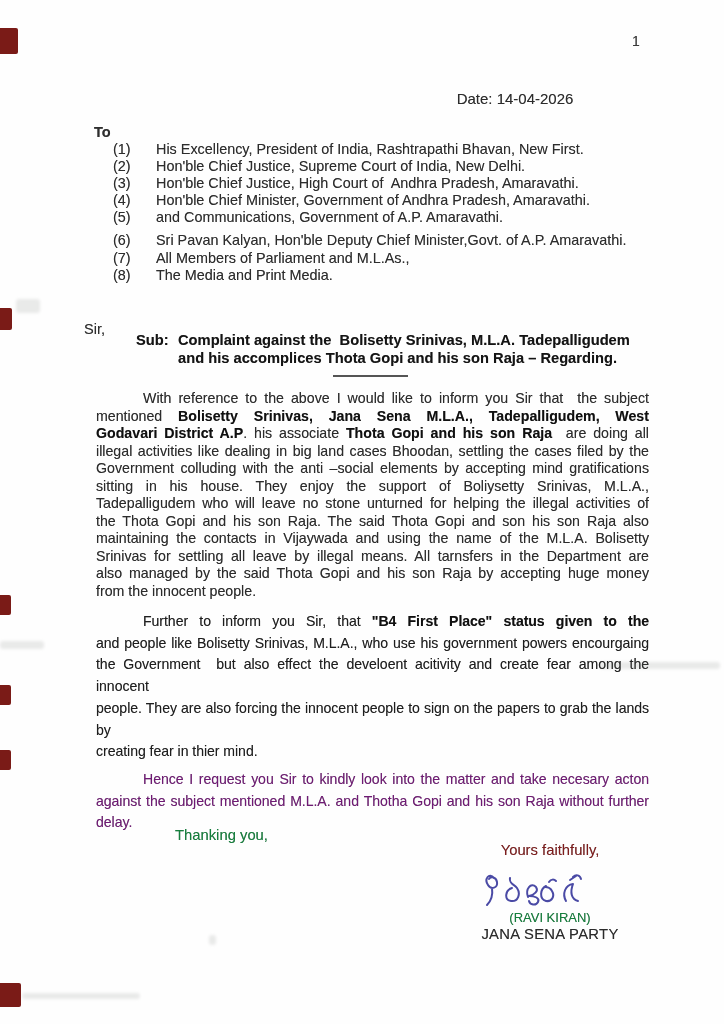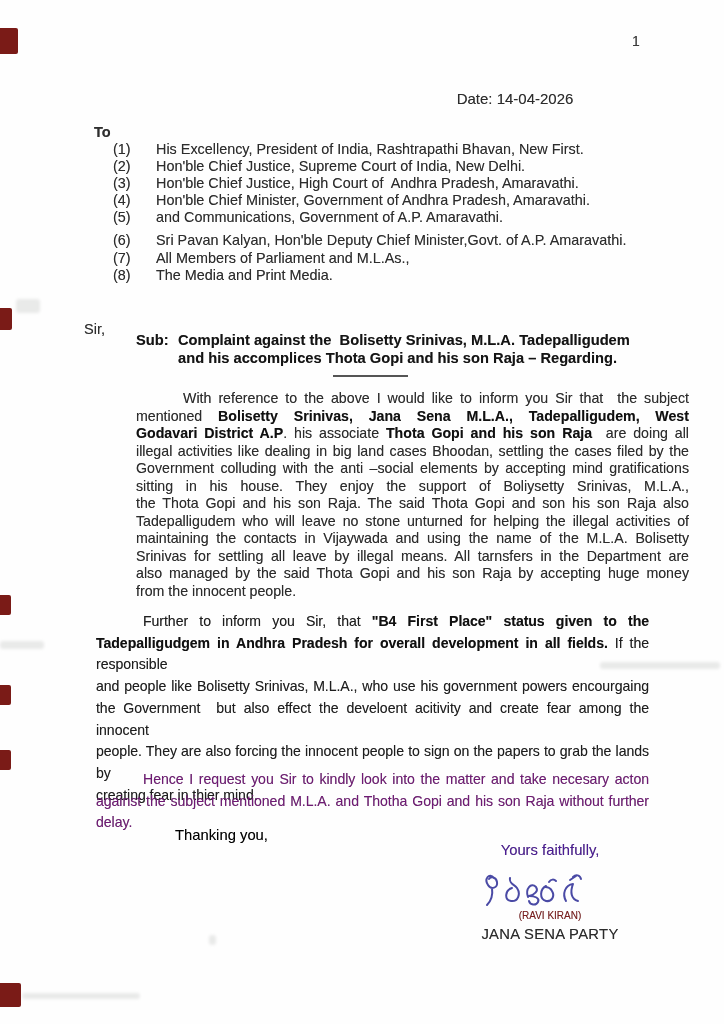--- a/index.html
+++ b/index.html
@@ -33,30 +33,30 @@
   #subject-lines{margin-left:42px;font-weight:bold;}
   #subject-lines div{white-space:pre;}
   #subject-underline{left:333px;top:375px;width:75px;height:2.4px;background:#555;}
 
   
   .para{left:96px;width:553px;}
   .para .pline{text-align:justify;text-align-last:justify;white-space:pre-wrap;}
   .para .pline.last{text-align-last:left;}
   .para .pline.ind{padding-left:47px;}
   .para b{color:#101010;}
-  #para-0{top:390px;font-size:14.2px;line-height:17.55px;color:#2c2c2c;margin-left:40px;}
+  #para-0{top:390px;font-size:14.2px;line-height:17.55px;color:#2c2c2c;}
   #para-1{top:611px;font-size:14.1px;line-height:21.7px;color:#1e1e1e;letter-spacing:-.05px;}
   #para-2{top:769px;font-size:14.1px;line-height:21.7px;color:#701a75;letter-spacing:-.05px;}
 
   
-  #thanking{left:175px;top:827px;font-size:14.8px;color:#000000;}
+  #thanking{left:175px;top:827px;font-size:14.8px;color:#15803d;}
   #closing-block{left:432px;top:842px;width:236px;height:110px;text-align:center;}
-  #yours{position:absolute;left:0;top:0;width:100%;font-size:14.8px;color:#4c1d95;}
+  #yours{position:absolute;left:0;top:0;width:100%;font-size:14.8px;color:#7f1d1d;}
   #signature-ink{position:absolute;left:50px;top:26px;width:104px;height:42px;}
-  #signatory-name{position:absolute;left:0;top:68px;width:100%;font-size:10px;color:#7f1d1d;}
+  #signatory-name{position:absolute;left:0;top:68px;width:100%;font-size:13px;color:#15803d;}
   #party-name{position:absolute;left:0;top:84px;width:100%;font-size:14.8px;color:#2b2b2b;letter-spacing:.3px;}
 
   
   .edge-mark{position:absolute;}
   .smudge{position:absolute;background:rgba(125,128,124,.16);filter:blur(1.5px);border-radius:3px;}
 </style>
 </head>
 <body>
 
 <div class="abs soft" id="page-number">1</div>
@@ -124,30 +124,29 @@
 </div>
 <div class="abs" id="subject-underline"></div>
 
 <div class="abs soft para" id="para-0">
     <div class="pline ind">With reference to the above I would like to inform you Sir that  the subject</div>
     <div class="pline">mentioned <b>Bolisetty Srinivas, Jana Sena M.L.A., Tadepalligudem, West</b></div>
     <div class="pline"><b>Godavari District A.P</b>. his associate <b>Thota Gopi and his son Raja</b>  are doing all</div>
     <div class="pline">illegal activities like dealing in big land cases Bhoodan, settling the cases filed by the</div>
     <div class="pline">Government colluding with the anti –social elements by accepting mind gratifications</div>
     <div class="pline">sitting in his house. They enjoy the support of Boliysetty Srinivas, M.L.A.,</div>
+    <div class="pline">Tadepalligudem who will leave no stone unturned for helping the illegal activities of</div>
     <div class="pline">the Thota Gopi and his son Raja. The said Thota Gopi and son his son Raja also</div>
-    <div class="pline">Tadepalligudem who will leave no stone unturned for helping the illegal activities of</div>
     <div class="pline">maintaining the contacts in Vijaywada and using the name of the M.L.A. Bolisetty</div>
     <div class="pline">Srinivas for settling all leave by illegal means. All tarnsfers in the Department are</div>
     <div class="pline">also managed by the said Thota Gopi and his son Raja by accepting huge money</div>
     <div class="pline last">from the innocent people.</div>
   </div>
 <div class="abs soft para" id="para-1">
     <div class="pline ind">Further to inform you Sir, that <b>"B4 First Place" status given to the</b></div>
-    <div class="pline"><b>Tadepalligudgem in Andhra Pradesh for overall development in all fields.</b> If the responsible</div>
     <div class="pline">and people like Bolisetty Srinivas, M.L.A., who use his government powers encourgaing</div>
     <div class="pline">the Government  but also effect the develoent acitivity and create fear among the innocent</div>
     <div class="pline">people. They are also forcing the innocent people to sign on the papers to grab the lands by</div>
     <div class="pline last">creating fear in thier mind.</div>
   </div>
 <div class="abs soft para" id="para-2">
     <div class="pline ind">Hence I request you Sir to kindly look into the matter and take necesary acton</div>
     <div class="pline">against the subject mentioned M.L.A. and Thotha Gopi and his son Raja without further</div>
     <div class="pline last">delay.</div>
   </div>

